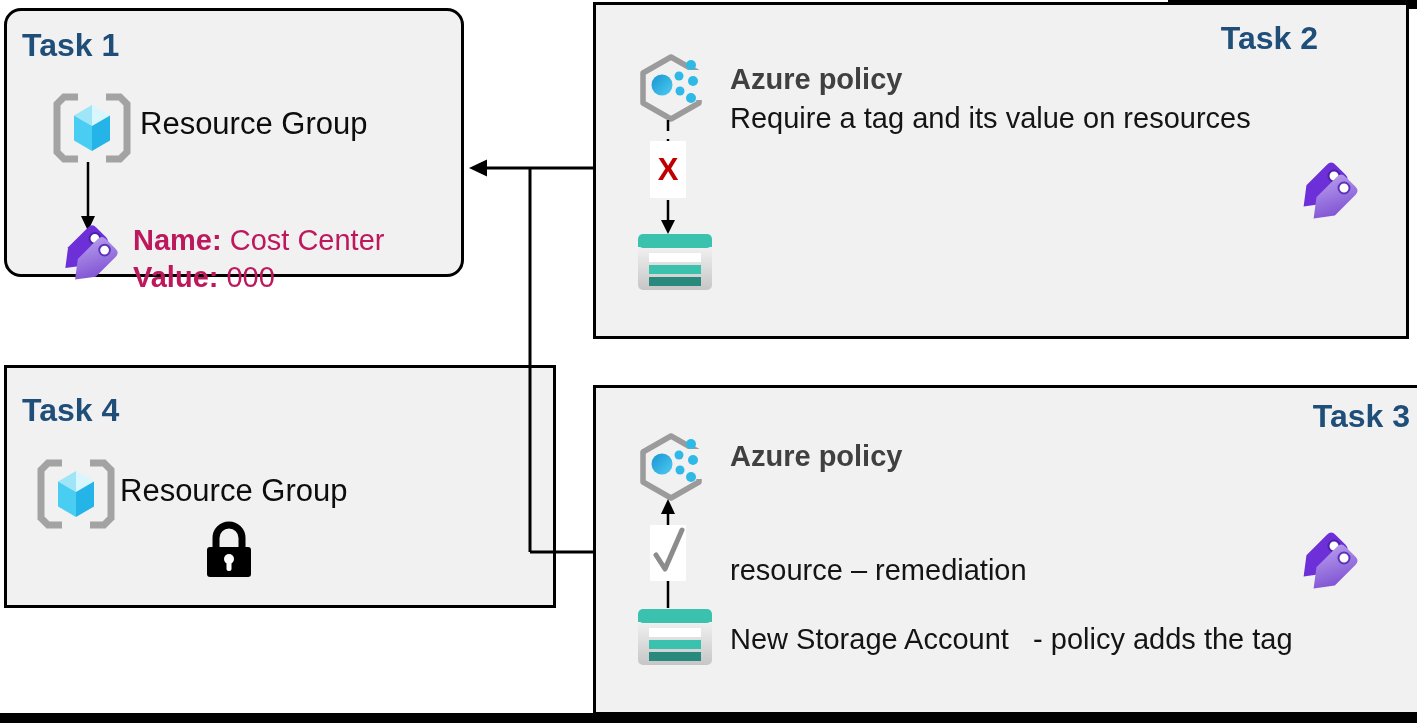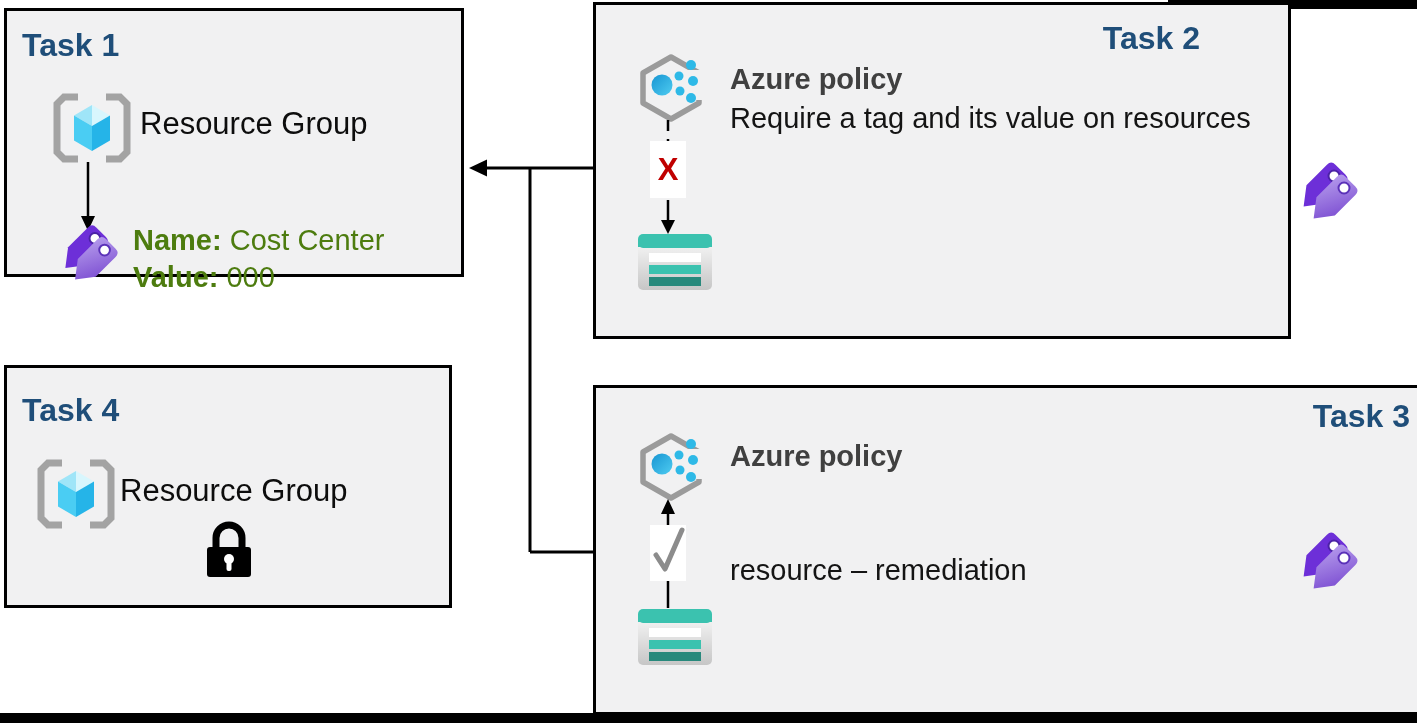--- a/index.html
+++ b/index.html
@@ -4,21 +4,21 @@
 <style>
   html,body{margin:0;padding:0;background:#fff;}
   #canvas{position:relative;width:1417px;height:723px;background:#ffffff;
           font-family:"Liberation Sans",sans-serif;overflow:hidden;color:#111;}
   .box{position:absolute;background:#f1f1f2;border:3px solid #000;box-sizing:border-box;}
   .abs{position:absolute;}
   .title{position:absolute;font-size:32px;font-weight:700;color:#1f4e79;white-space:pre;}
   .h-bold{font-size:29px;font-weight:700;color:#404040;white-space:pre;}
   .body-text{font-size:29px;font-weight:400;color:#141414;white-space:pre;}
   .rg-label{font-size:31px;font-weight:400;color:#0d0d0d;white-space:pre;}
-  .tag-lines{font-size:29px;line-height:37px;color:#4d7c0f;}
+  .tag-lines{font-size:29px;line-height:37px;color:#be185d;}
   .b{font-weight:700;}
   .pre{white-space:pre;}
   .patch{position:absolute;background:#ffffff;display:flex;align-items:center;justify-content:center;}
   .xmark{font-size:31px;font-weight:700;color:#c00000;font-family:"Liberation Sans",sans-serif;}
   .bar{position:absolute;background:#000;}
   svg{display:block;}
 </style>
 </head>
 <body>
 
@@ -79,40 +79,40 @@
         <rect x="1" y="27" width="44" height="30" rx="3" fill="#000"></rect>
         <circle cx="23" cy="39" r="5" fill="#fff"></circle>
         <rect x="20.5" y="41" width="5" height="10" rx="2" fill="#fff"></rect>
       </g>
     </defs>
   </svg>
 
   <div class="bar" style="left:1168px;top:0;width:249px;height:9px;"></div>
   <div class="bar" style="left:0;top:713px;width:1417px;height:10px;"></div>
 
-  <section class="box" style="left:4px;top:8px;width:460px;height:269px;">
+  <section class="box" style="left:4px;top:8px;width:460px;height:269px;border-radius:17px;">
     <div class="title" style="left:15px;top:16px;">Task 1</div>
     <svg class="abs" style="left:45px;top:81px;" width="80" height="72" viewBox="0 0 80 72">
         <use href="#def-rg-icon"></use>
       </svg>
     <div class="abs rg-label" style="left:133px;top:95px;">Resource Group</div>
     <svg class="abs" style="left:74px;top:151px;" width="14" height="70" viewBox="0 0 14 70">
       <line x1="7" y1="0" x2="7" y2="56" stroke="#000" stroke-width="2.5"></line>
       <polygon points="7,69 0,54 14,54" fill="#000"></polygon>
     </svg>
     <svg class="abs" style="left:49px;top:209px;" width="68" height="66" viewBox="0 0 70 66">
         <use href="#def-tag-icon"></use>
       </svg>
     <div class="abs tag-lines" style="left:126px;top:211px;">
       <div><span class="b pre">Name:</span><span class="pre"> Cost Center</span></div>
       <div><span class="b pre">Value:</span><span class="pre"> 000</span></div>
     </div>
   </section>
 
-  <section class="box" style="left:593px;top:2px;width:698px;height:337px;">
+  <section class="box" style="left:593px;top:2px;width:816px;height:337px;">
     <div class="title" style="right:88px;top:15px;">Task 2</div>
     <svg class="abs" style="left:42px;top:49px;" width="66" height="68" viewBox="0 0 66 68">
         <use href="#def-policy-icon"></use>
       </svg>
     <div class="abs h-bold" style="left:134px;top:58px;">Azure policy</div>
     <div class="abs body-text" style="left:134px;top:97px;">Require a tag and its value on resources</div>
     <svg class="abs" style="left:65px;top:115px;" width="14" height="26" viewBox="0 0 14 26">
       <line x1="7" y1="0" x2="7" y2="26" stroke="#000" stroke-width="2.5" stroke-dasharray="11 8"></line>
     </svg>
     <div class="patch" style="left:54px;top:136px;width:36px;height:57px;">
@@ -123,21 +123,21 @@
       <polygon points="7,34 0,20 14,20" fill="#000"></polygon>
     </svg>
     <svg class="abs" style="left:42px;top:229px;" width="74" height="56" viewBox="0 0 74 56">
         <use href="#def-storage-icon"></use>
       </svg>
     <svg class="abs" style="left:698px;top:153px;" width="70" height="66" viewBox="0 0 70 66">
         <use href="#def-tag-icon"></use>
       </svg>
   </section>
 
-  <section class="box" style="left:4px;top:365px;width:448px;height:243px;">
+  <section class="box" style="left:4px;top:365px;width:552px;height:243px;">
     <div class="title" style="left:15px;top:24px;">Task 4</div>
     <svg class="abs" style="left:29px;top:90px;" width="80" height="72" viewBox="0 0 80 72">
         <use href="#def-rg-icon"></use>
       </svg>
     <div class="abs rg-label" style="left:113px;top:105px;">Resource Group</div>
     <svg class="abs" style="left:199px;top:152px;" width="46" height="58" viewBox="0 0 46 58">
         <use href="#def-lock-icon"></use>
       </svg>
   </section>
 
@@ -155,20 +155,21 @@
       <polygon points="7,1 0,16 14,16" fill="#000"></polygon>
     </svg>
     <div class="patch" style="left:54px;top:137px;width:36px;height:56px;">
       <svg width="36" height="56" viewBox="0 0 36 56">
         <polyline points="6,30 15,44 32,5" fill="none" stroke="#8c8c8c" stroke-width="5" stroke-linecap="round" stroke-linejoin="round"></polyline>
       </svg>
     </div>
     <svg class="abs" style="left:42px;top:221px;" width="74" height="56" viewBox="0 0 74 56">
         <use href="#def-storage-icon"></use>
       </svg>
+    <div class="abs body-text" style="left:134px;top:235px;">New Storage Account   - policy adds the tag</div>
     <svg class="abs" style="left:698px;top:140px;" width="70" height="66" viewBox="0 0 70 66">
         <use href="#def-tag-icon"></use>
       </svg>
   </section>
 
   <svg class="abs" style="left:0;top:0;pointer-events:none;" width="1417" height="723" viewBox="0 0 1417 723">
     <line x1="593" y1="168" x2="484" y2="168" stroke="#000" stroke-width="3"></line>
     <polygon points="469,168 487,159.5 487,176.5" fill="#000"></polygon>
     <line x1="530" y1="168" x2="530" y2="552" stroke="#000" stroke-width="3"></line>
     <line x1="530" y1="552" x2="596" y2="552" stroke="#000" stroke-width="3"></line>

